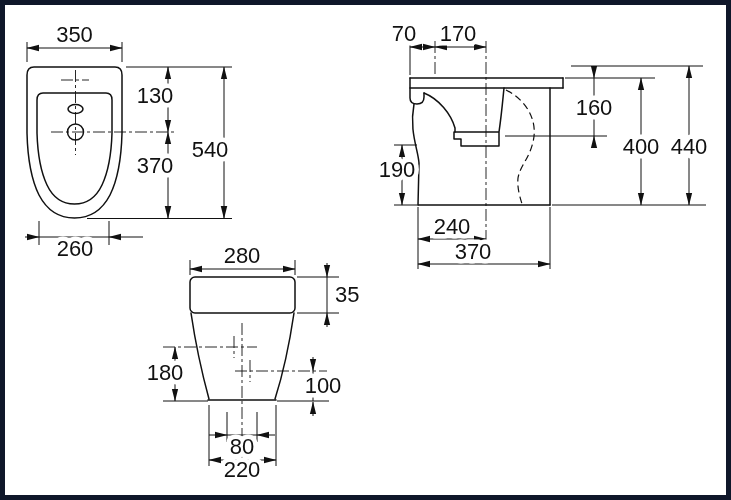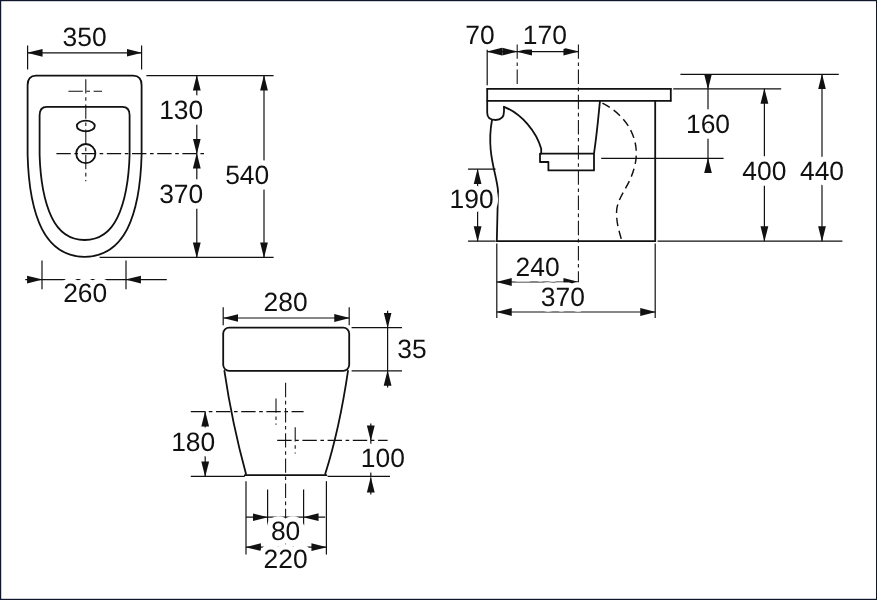--- a/index.html
+++ b/index.html
@@ -1,18 +1,18 @@
 <!DOCTYPE html>
 <html><head>
 <meta charset="utf-8">
 <style>
   html,body{margin:0;padding:0;background:#fff;}
   .sheet{
     width:731px;height:500px;background:#ffffff;
-    border:1px solid #0f172a;box-sizing:border-box;
+    border:5px solid #0f172a;box-sizing:border-box;
     font-family:"Liberation Sans", sans-serif;
     position:relative;overflow:hidden;
   }
   svg{display:block;}
   .outline{fill:none;stroke:#111;stroke-width:1.5;stroke-linejoin:round;stroke-linecap:round;}
   .thin{fill:none;stroke:#111;stroke-width:1;}
   .dim{fill:none;stroke:#111;stroke-width:1;}
   .cl{fill:none;stroke:#111;stroke-width:0.9;stroke-dasharray:12 3 3 3;}
   .hid{fill:none;stroke:#111;stroke-width:1.2;stroke-dasharray:7 4;}
   text{

